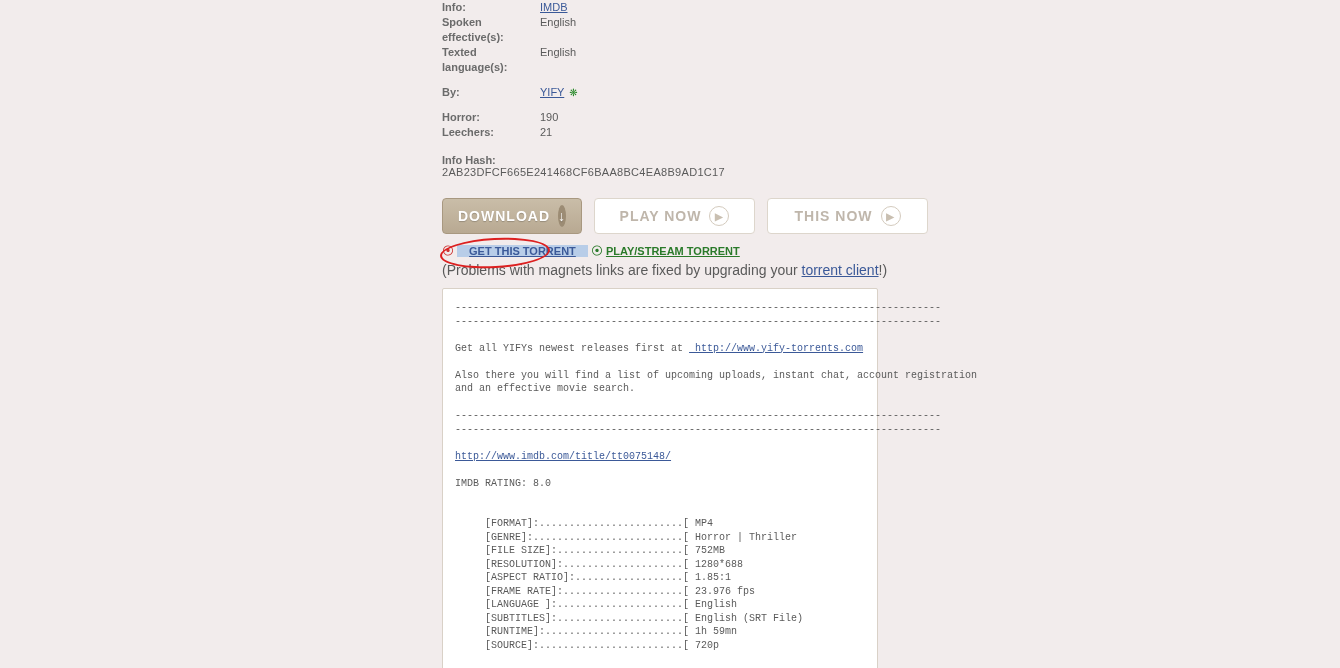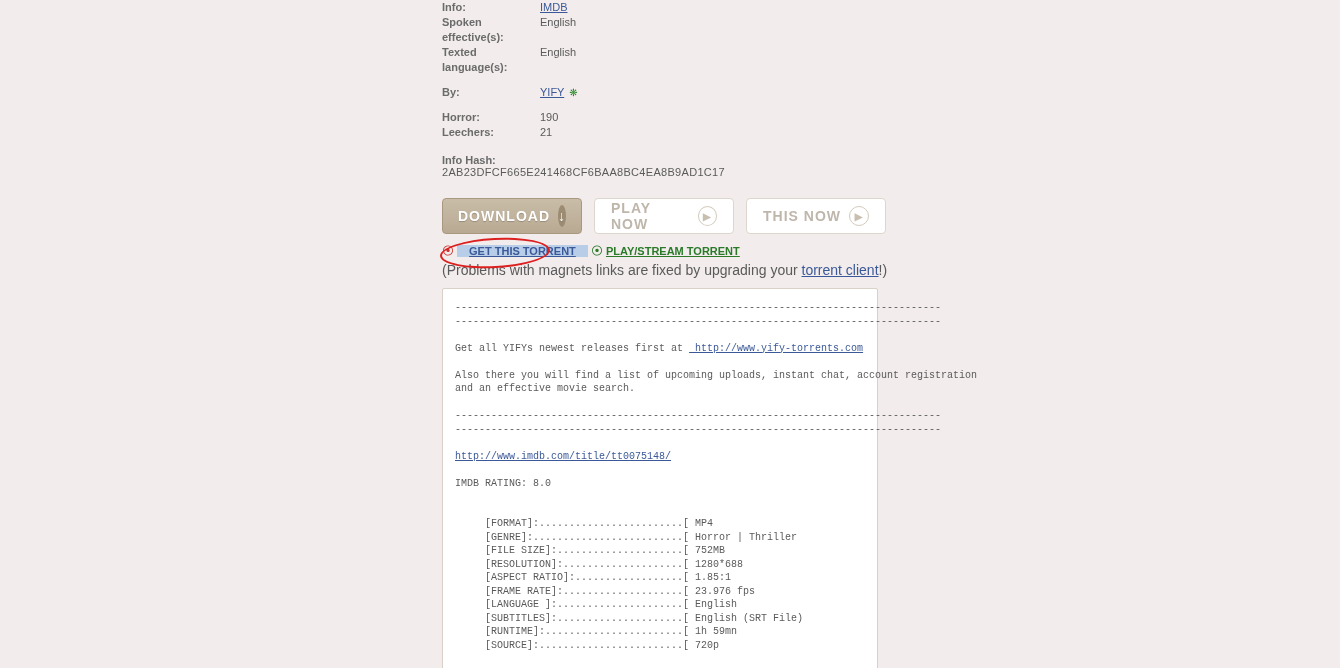--- a/index.html
+++ b/index.html
@@ -92,21 +92,21 @@
   border-radius: 50%;
   background: #9c8c74;
   display: flex;
   align-items: center;
   justify-content: center;
   margin-left: 8px;
   color: #fff;
   font-size: 14px;
 }
 .btn-play, .btn-watch {
-  width: 140px;
+  width: 161px;
   background: #fff;
   color: #bfb6ab;
   border: 1px solid #ddd6cc;
 }
 .btn-play .circle, .btn-watch .circle {
   width: 20px;
   height: 20px;
   border-radius: 50%;
   border: 1px solid #d4cbbe;
   display: flex;

